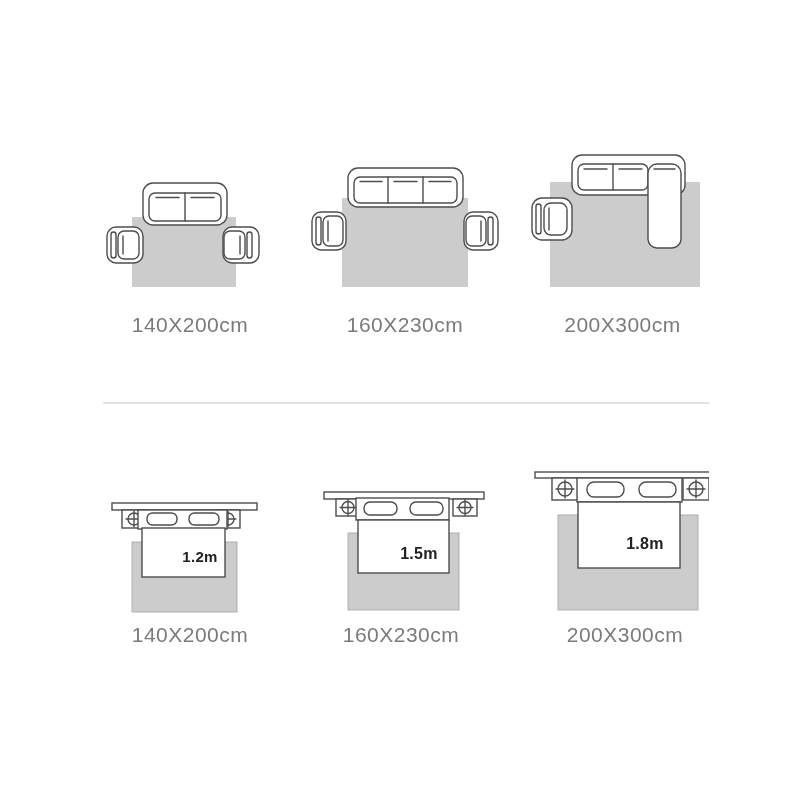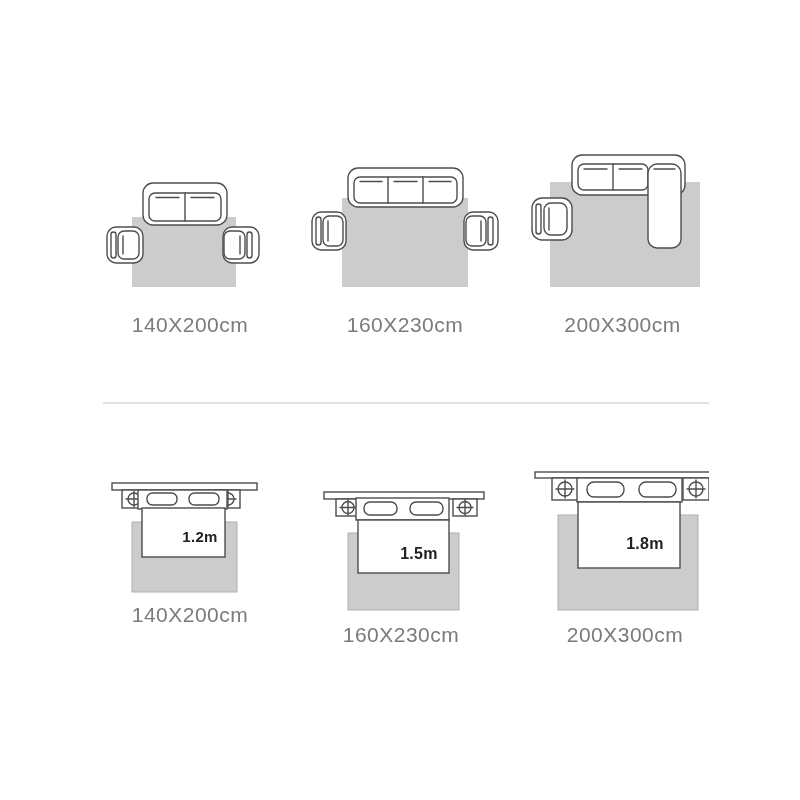--- a/index.html
+++ b/index.html
@@ -102,21 +102,21 @@
       <rect class="s" x="123" y="24" width="33" height="84" rx="9"></rect>
       <line class="ln" x1="59" y1="29" x2="82" y2="29"></line>
       <line class="ln" x1="94" y1="29" x2="117" y2="29"></line>
       <line class="ln" x1="129" y1="29" x2="150" y2="29"></line>
     </svg>
     <div class="size-label">200X300cm</div>
   </div>
 
   <div class="divider" style="left:103px;top:402px;width:610px;height:2px;"></div>
 
-  <div class="fig" style="left:100px;top:440px;width:180px;">
+  <div class="fig" style="left:100px;top:460px;width:180px;">
     <svg width="180" height="160" viewBox="0 0 180 160">
       <rect class="s" x="12" y="43" width="145" height="7"></rect>
       <rect class="s" x="22" y="50" width="24" height="18"></rect>
       <rect class="s" x="116" y="50" width="24" height="18"></rect>
       <circle class="s" cx="34" cy="59" r="6"></circle>
       <line class="ln" x1="26" y1="59" x2="42" y2="59"></line>
       <line class="ln" x1="34" y1="51" x2="34" y2="67"></line>
       <circle class="s" cx="128" cy="59" r="6"></circle>
       <line class="ln" x1="120" y1="59" x2="136" y2="59"></line>
       <line class="ln" x1="128" y1="51" x2="128" y2="67"></line>

